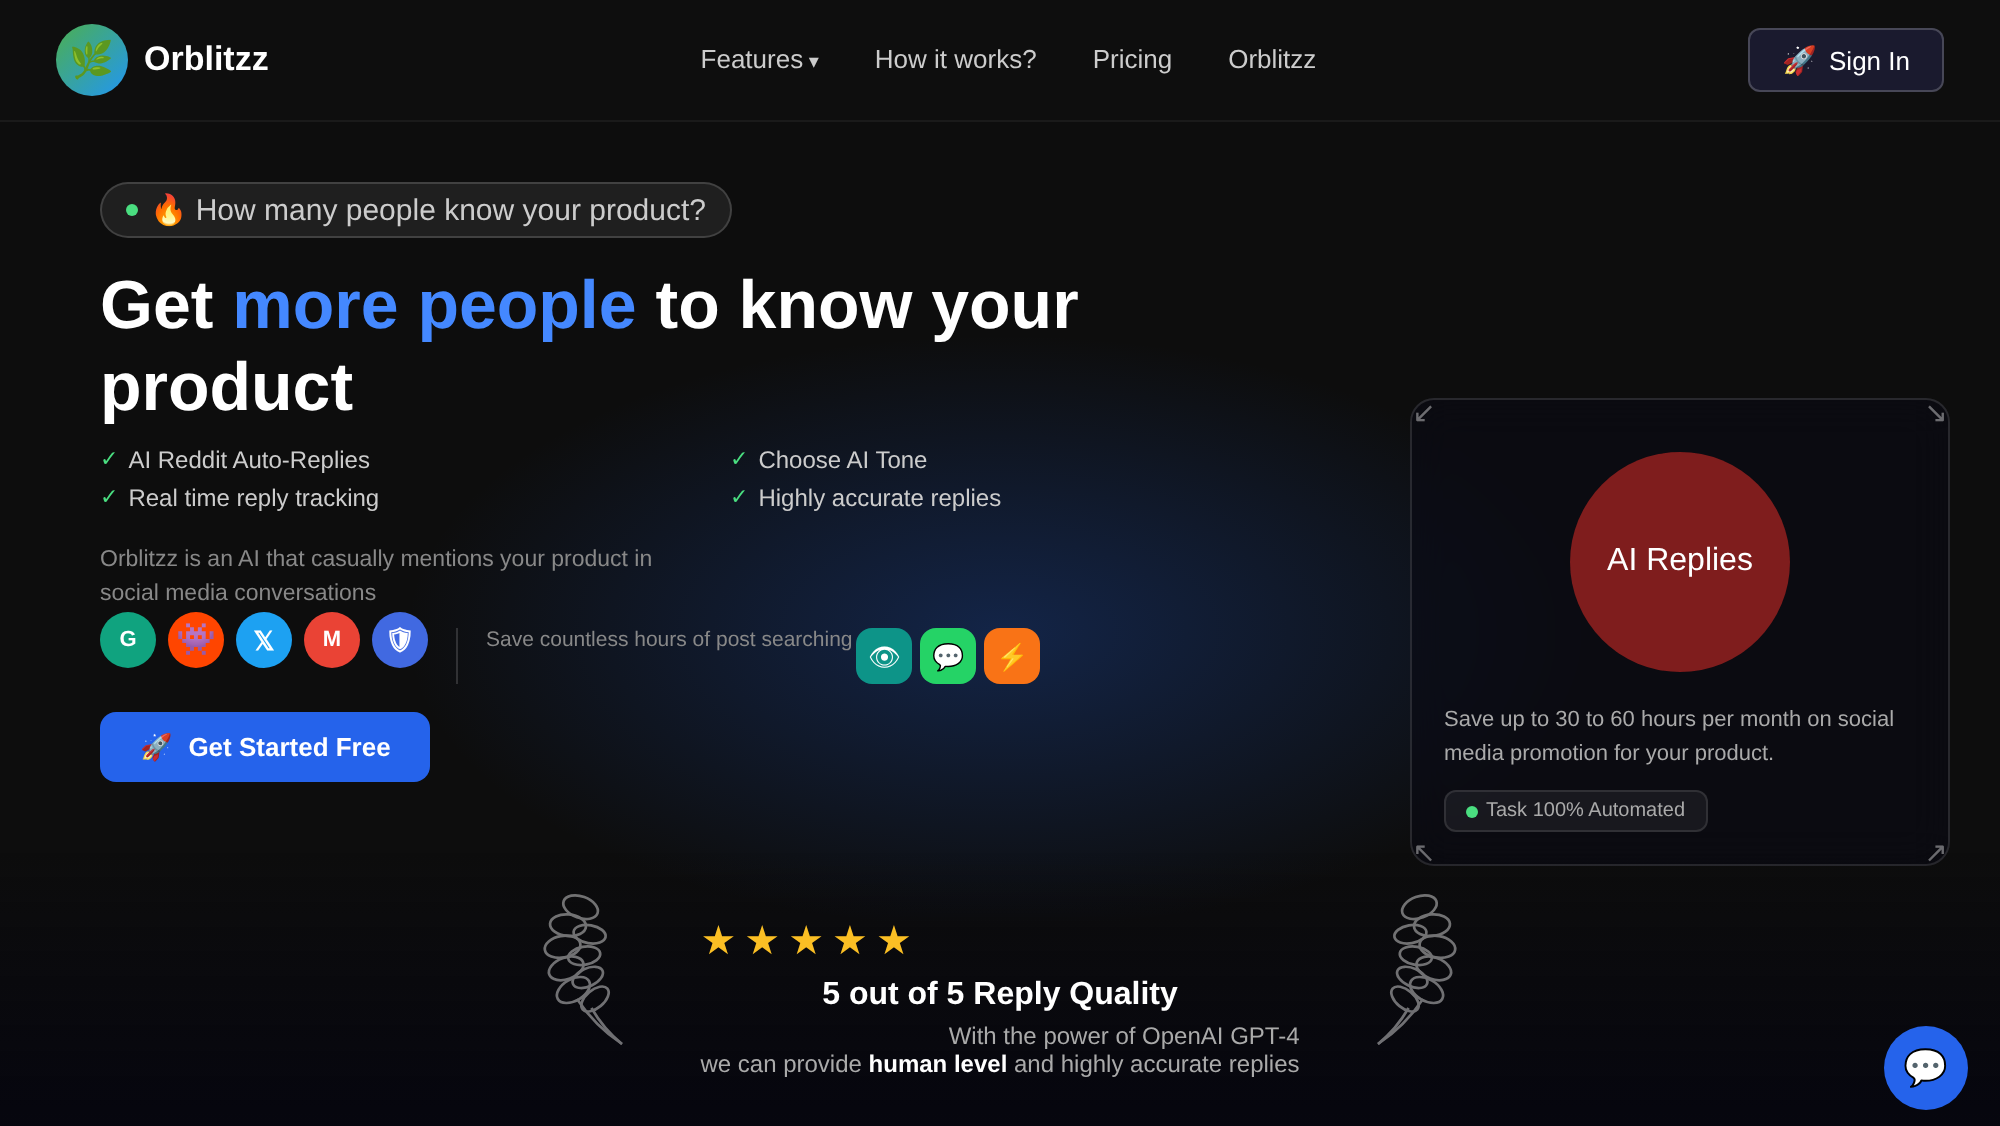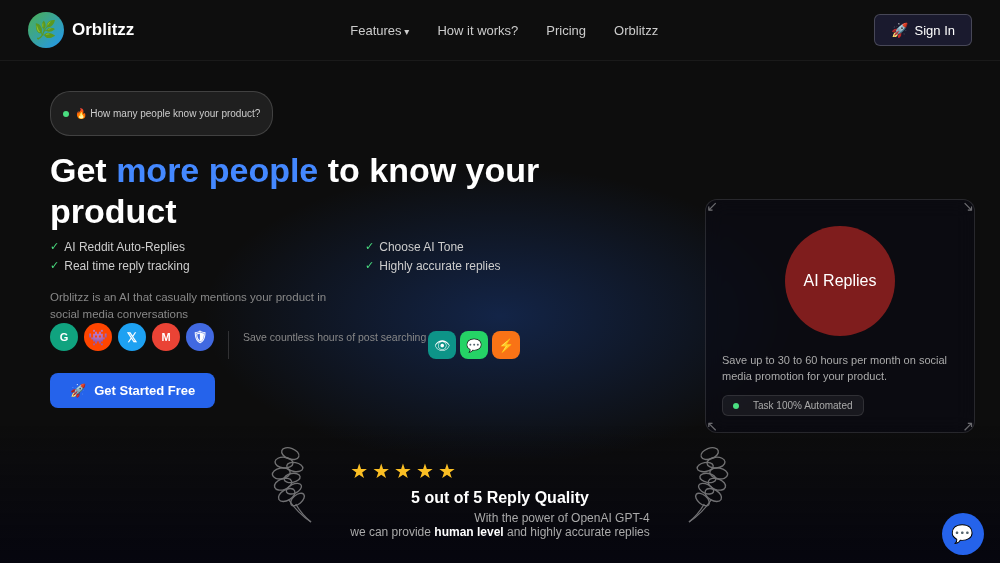--- a/index.html
+++ b/index.html
@@ -102,22 +102,22 @@
       position: relative;
       z-index: 2;
     }
     .tag-badge {
       display: inline-flex;
       align-items: center;
       gap: 6px;
       background: rgba(255,255,255,0.08);
       border: 1px solid rgba(255,255,255,0.15);
       border-radius: 20px;
-      padding: 16px 12px;
-      font-size: 10px;
+      padding: 4px 12px;
+      font-size: 15px;
       color: #ccc;
       margin-bottom: 14px;
     }
     .tag-badge .dot {
       width: 6px;
       height: 6px;
       background: #4ade80;
       border-radius: 50%;
     }
     h1 {
@@ -270,21 +270,21 @@
     }
     .card-desc {
       font-size: 11px;
       color: #aaa;
       line-height: 1.5;
       margin-bottom: 10px;
     }
     .card-tag {
       display: inline-flex;
       align-items: center;
-      gap: 14px;
+      gap: 4px;
       background: rgba(255,255,255,0.06);
       border: 1px solid rgba(255,255,255,0.1);
       border-radius: 6px;
       padding: 4px 10px;
       font-size: 10px;
       color: #aaa;
     }
     .card-tag .dot-green {
       width: 6px;
       height: 6px;

